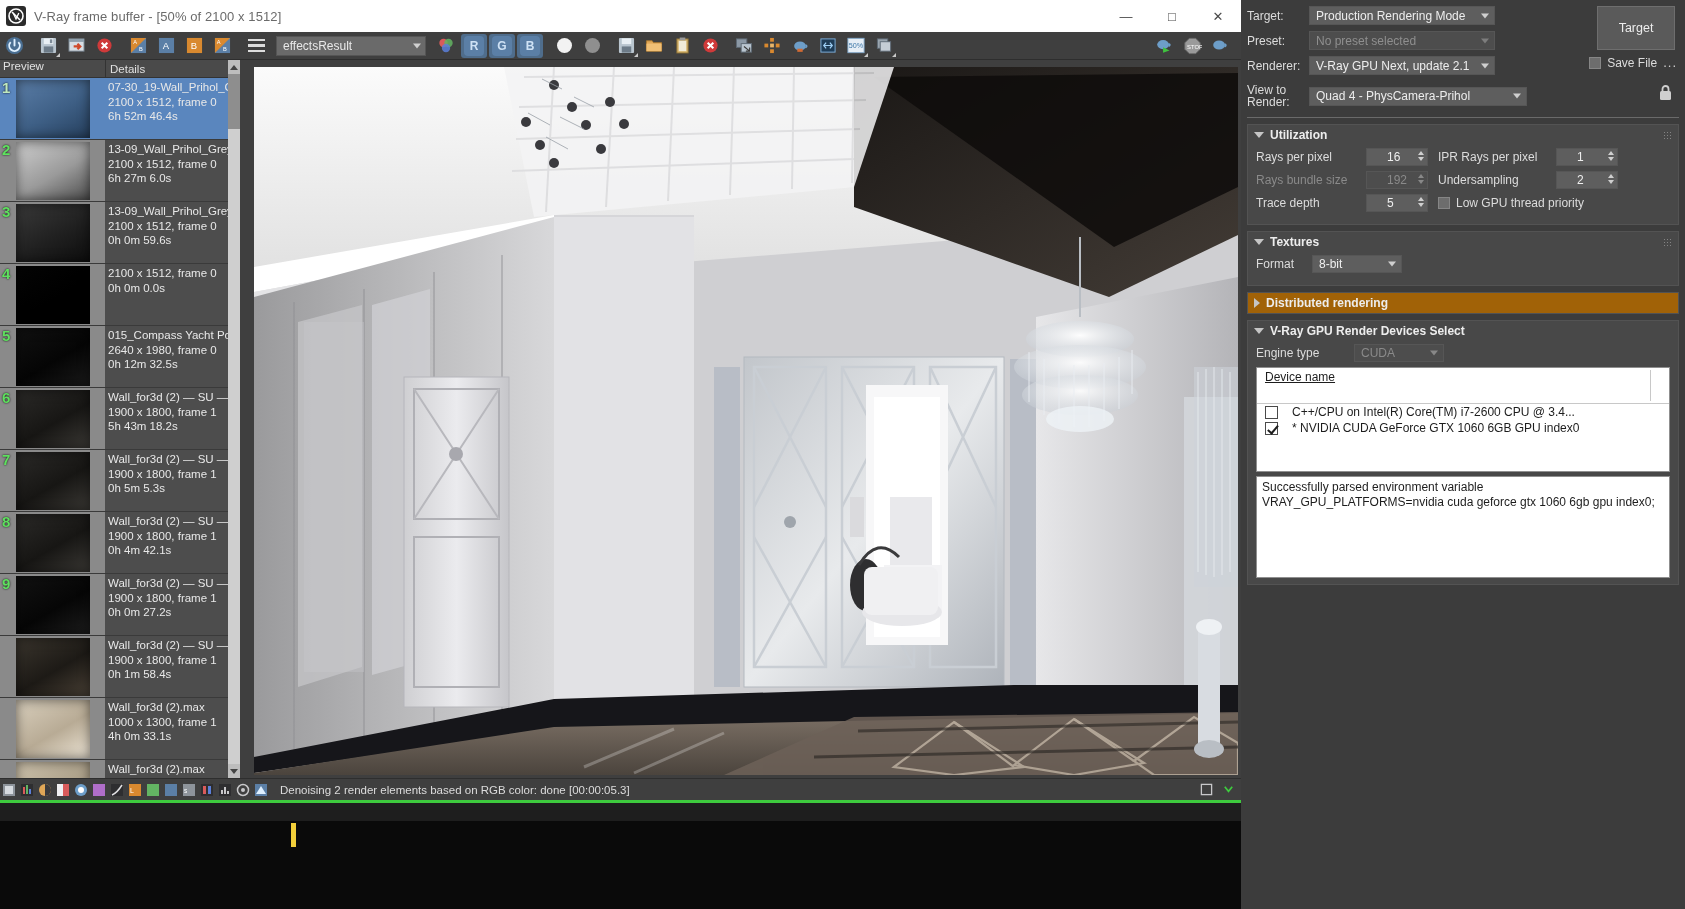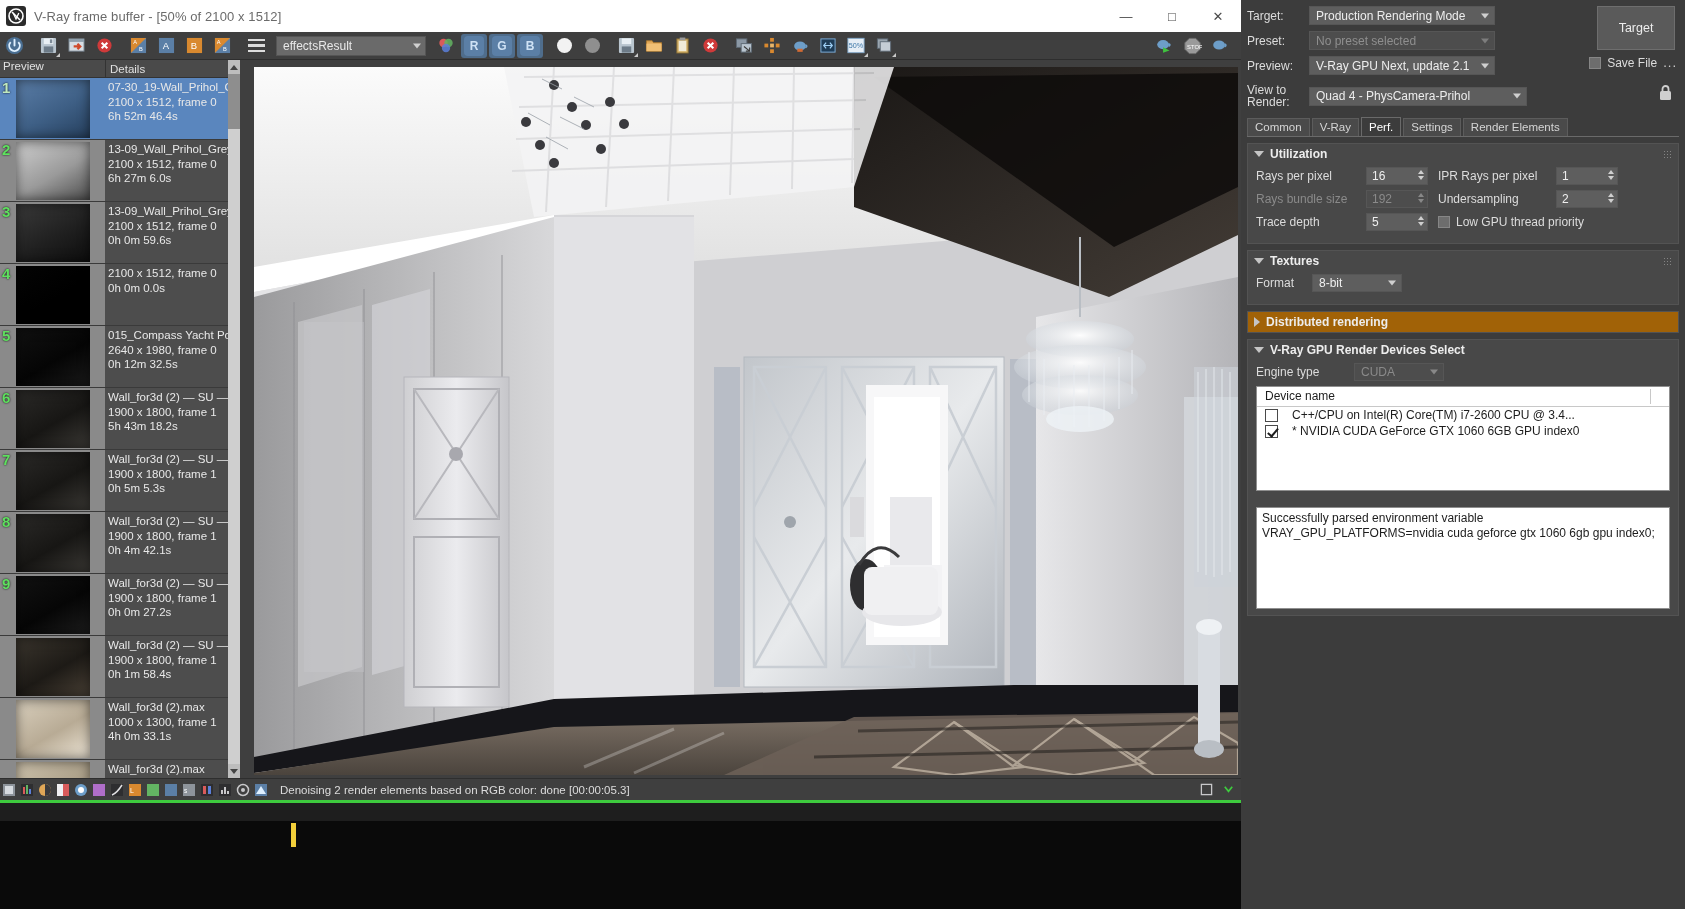--- a/index.html
+++ b/index.html
@@ -212,21 +212,21 @@
           background-image:
             radial-gradient(#8b8b8b 35%, transparent 36%);
           background-size:3px 3px; opacity:.9;}
   .roll.collapsed { background:#a16207; }
 
   .prow { display:flex; align-items:center; height:20px; margin-bottom:3px; }
   .plabel { width:110px; font-size:12px; color:#dcdcdc; }
   .plabel.dim { color:#8a8a8a; }
   .spin {
     width:62px; height:18px; background:#5e5e5e; border:1px solid #565656;
-    position:relative; color:#efefef; font-size:12px; padding-left:5px; line-height:17px;
+    position:relative; color:#efefef; font-size:12px; padding-left:20px; line-height:17px;
   }
   .spin.dim { color:#8a8a8a; background:#4d4d4d; }
   .spin .updn {
     position:absolute; right:3px; top:2px; display:flex; flex-direction:column; gap:2px;
   }
   .spin .updn .u { width:0;height:0;border-left:3px solid transparent;border-right:3px solid transparent;border-bottom:4px solid #cfcfcf;}
   .spin .updn .d { width:0;height:0;border-left:3px solid transparent;border-right:3px solid transparent;border-top:4px solid #cfcfcf;}
   .spin.dim .updn .u { border-bottom-color:#888; }
   .spin.dim .updn .d { border-top-color:#888; }
   .plabel2 { width:118px; margin-left:10px; font-size:12px; color:#dcdcdc;}
@@ -242,32 +242,32 @@
     width:0;height:0;border-left:4px solid transparent;border-right:4px solid transparent;border-top:5px solid #cfcfcf;
   }
   .combo-sm.dim .arw { border-top-color:#888; }
 
   
   .devlist {
     margin:4px 4px 0 4px; background:#ffffff; border:1px solid #8f8f8f;
     height:105px; position:relative; overflow:hidden;
   }
   .devlist-head {
-    height:20px; border-bottom:1px solid #c8c8c8; color:#1d1d1d;
-    font-size:12px; padding:2px 0 7px 8px; position:relative;
+    height:36px; border-bottom:1px solid #c8c8c8; color:#1d1d1d;
+    font-size:12px; padding:2px 0 7px 8px; position:relative;text-decoration:underline;
   }
   .devlist-head .vsep { position:absolute; right:18px; top:2px; bottom:2px; width:1px; background:#c8c8c8; }
   .devrow { display:flex; align-items:flex-end; gap:14px; padding:1px 0 1px 8px; color:#1d1d1d; font-size:12px; white-space:nowrap;}
   .cbx-l { width:13px;height:13px;border:1px solid #4a4a4a;background:#fff;display:inline-block; position:relative; flex:none;}
   .cbx-l.checked::after {
     content:""; position:absolute; left:4px; top:0px; width:4px; height:9px;
     border:solid #1d1d1d; border-width:0 2px 2px 0; transform:rotate(40deg);
   }
   .logbox {
-    margin:16px 4px 0 4px; background:#ffffff; border:1px solid #8f8f8f;
+    margin:4px 4px 0 4px; background:#ffffff; border:1px solid #8f8f8f;
     height:102px; color:#1d1d1d; font-size:12px; padding:3px 5px; line-height:15px;
     overflow:hidden;
   }
 </style>
 </head>
 <body>
 
 <div class="app">
 
   <div class="vfb">
@@ -951,21 +951,21 @@
 
       <div class="frow">
         <div class="flabel">Preset:</div>
         <div class="combo disabled" style="width:186px;">
           <span>No preset selected</span>
           <span class="arw"></span>
         </div>
       </div>
 
       <div class="frow">
-        <div class="flabel">Preview:</div>
+        <div class="flabel">Renderer:</div>
         <div class="combo" style="width:186px;">
           <span>V-Ray GPU Next, update 2.1</span>
           <span class="arw"></span>
         </div>
       </div>
 
       <div class="frow" style="height:30px;align-items:center;">
         <div class="flabel two">
           <div>View to</div>
           <div>Render:</div>
@@ -983,27 +983,20 @@
         <span class="dots-btn">...</span>
       </div>
       <div class="lock-icon">
         <svg width="15" height="17" viewBox="0 0 15 17">
             <rect x="2" y="7" width="11" height="9" rx="1.5" fill="#cfcfcf"></rect>
             <path d="M4.5 7 V5 a3 3 0 0 1 6 0 V7" fill="none" stroke="#cfcfcf" stroke-width="1.8"></path>
           </svg>
       </div>
     </div>
 
-    <div class="tabs" id="dock-tabs">
-        <div class="tab">Common</div>
-        <div class="tab">V-Ray</div>
-        <div class="tab active">Perf.</div>
-        <div class="tab">Settings</div>
-        <div class="tab">Render Elements</div>
-      </div>
     <div class="tabline"></div>
 
     <div class="roll">
       <div class="roll-head">
         <span class="tri tri-open"></span>
         <span>Utilization</span>
       </div>
       <span class="grip"></span>
       <div class="roll-body">
         <div class="prow">

